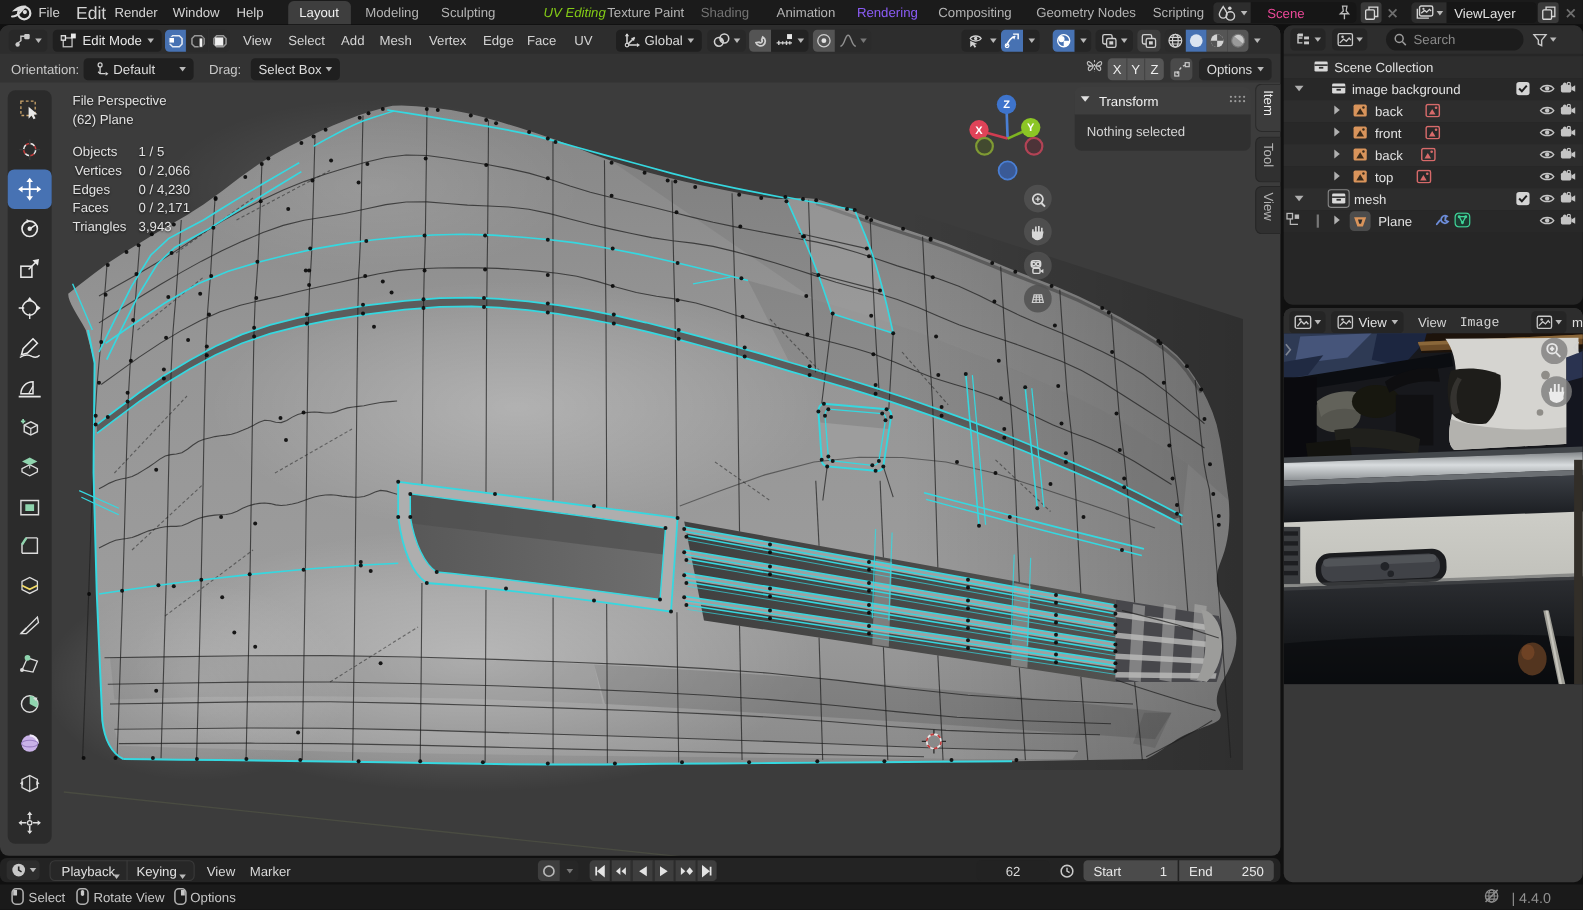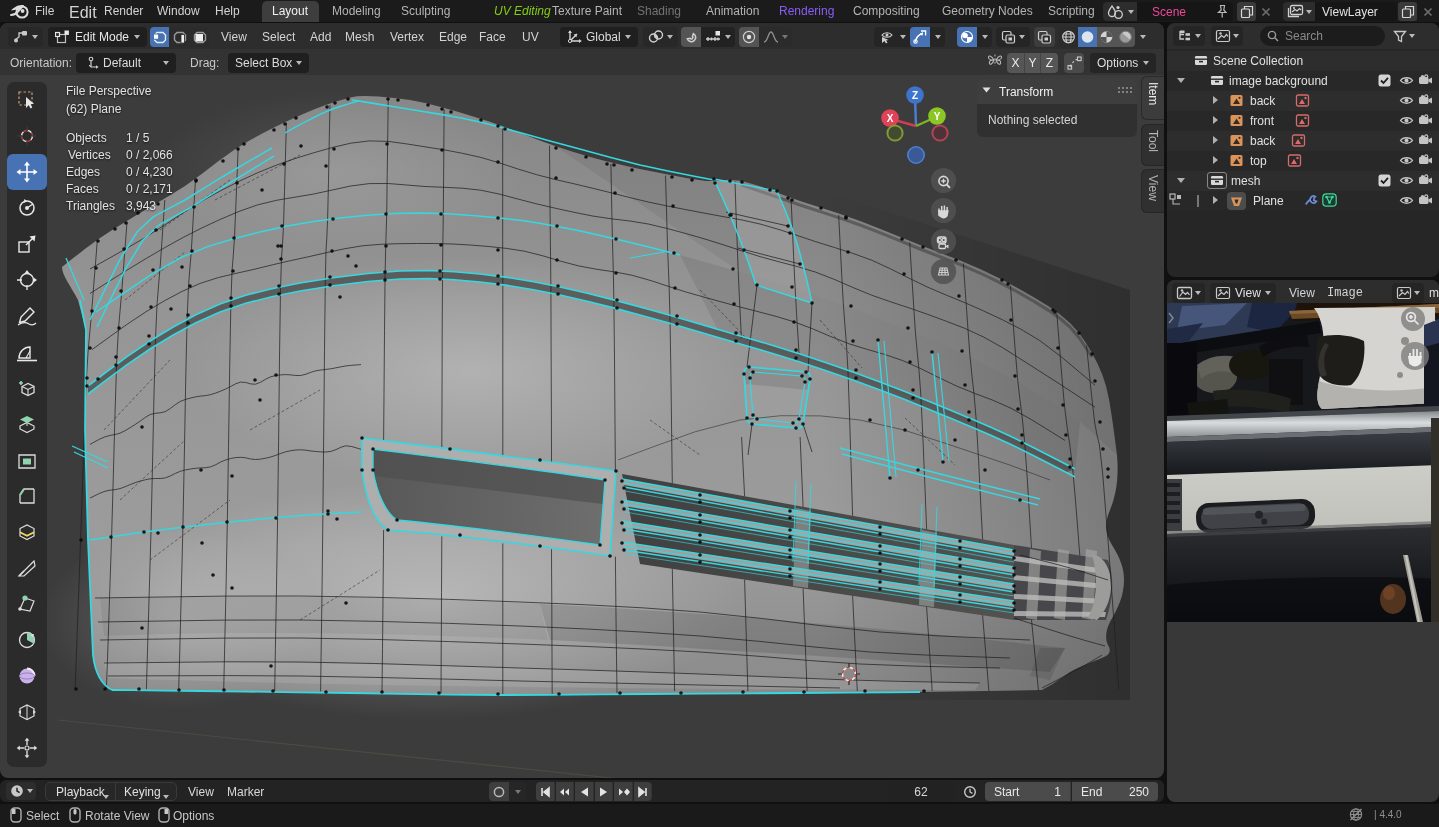--- a/index.html
+++ b/index.html
@@ -1437,13 +1437,13 @@
         <rect x="1" y="1" width="10" height="14" rx="3.5" fill="none" stroke="#b0b0b0" stroke-width="1.4"></rect>
         <path d="M 6.5,2 L 9.5,2 Q 10,2 10,2.5 L 10,7 L 6.5,7 Z" fill="#c8c8c8"></path>
       </svg></div>
     <div class="r txt" style="left:173px;top:809px;color:#c6c6c6;">Options</div>
     <div class="r" style="left:1348px;top:807px;"><svg width="16" height="15" viewBox="0 0 16 15" style="">
         <circle cx="8" cy="7.5" r="5.6" fill="none" stroke="#8c8c8c" stroke-width="1.2"></circle>
         <ellipse cx="8" cy="7.5" rx="2.5" ry="5.6" fill="none" stroke="#8c8c8c" stroke-width="1"></ellipse>
         <path d="M 2.4,7.5 L 13.6,7.5 M 3.2,4.6 L 12.8,4.6 M 3.2,10.4 L 12.8,10.4" stroke="#8c8c8c" stroke-width="1"></path>
         <path d="M 2.5,13 L 13.5,2" stroke="#8c8c8c" stroke-width="1.4"></path>
       </svg></div>
-    <div class="r txt" style="left:1374px;top:809px;color:#909090;font-size:10px;">| 4.4.0</div>
+    <div class="r txt" style="left:1374px;top:809px;color:#909090;font-size:13px;">| 4.4.0</div>
   </div>
 </body></html>

